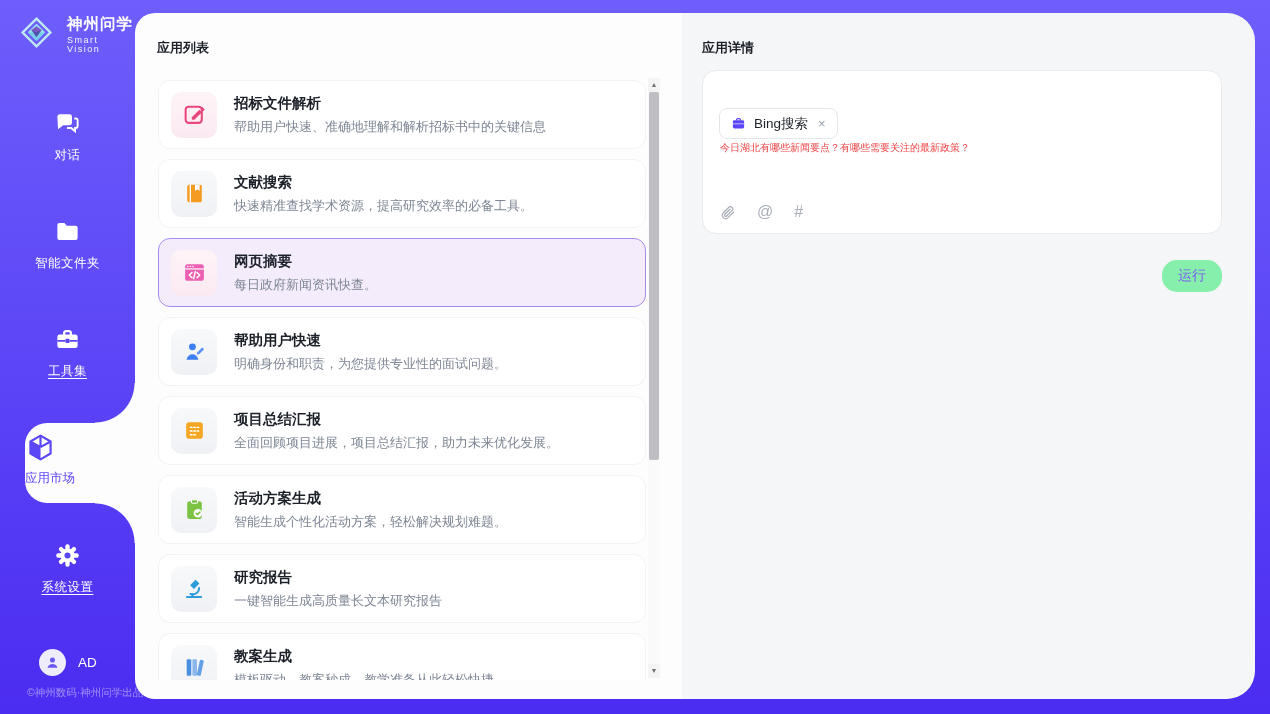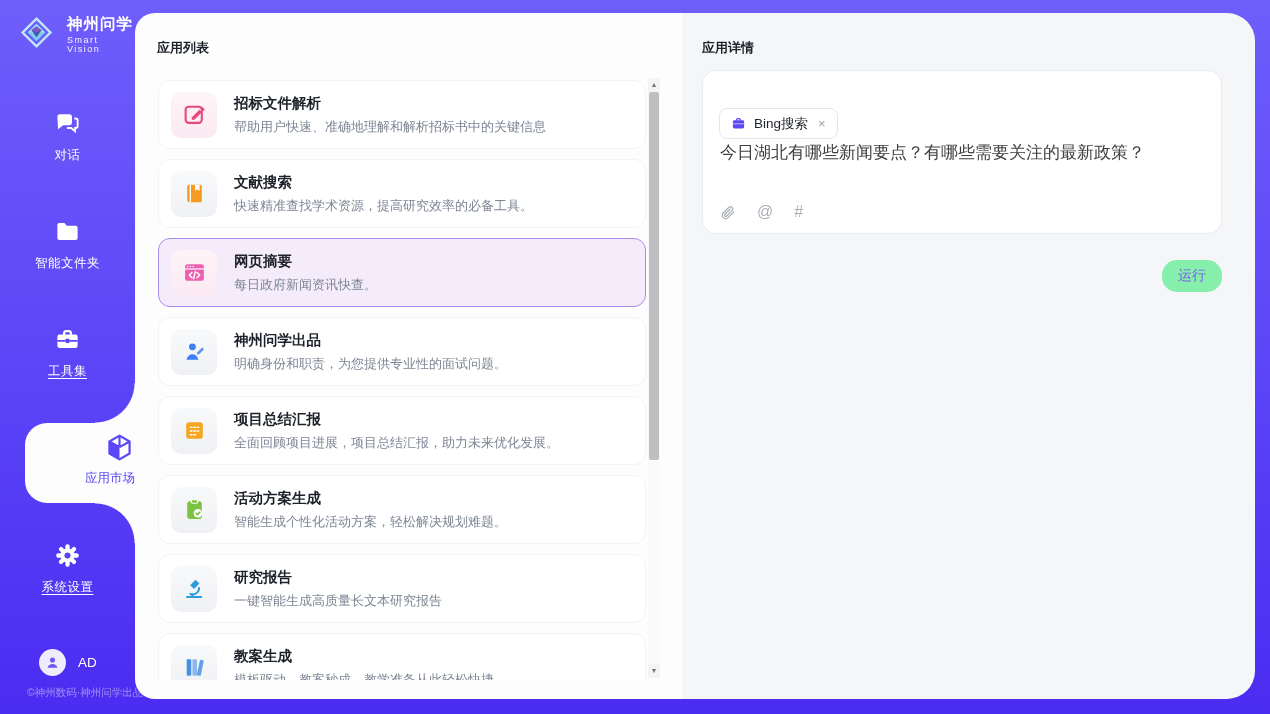--- a/index.html
+++ b/index.html
@@ -14,21 +14,21 @@
   .brand { position:absolute; left:18px; top:14px; display:flex; align-items:center; gap:12px; }
   .brand-text { color:#fff; line-height:1; }
   .brand-name { font-size:15.5px; font-weight:700; letter-spacing:1px; }
   .brand-sub { font-size:9px; margin-top:4px; letter-spacing:1.5px; opacity:.92; }
   .nav-item { position:absolute; left:0; width:135px; text-align:center; color:#fff; cursor:pointer; }
   .nav-item .nav-label { display:block; font-size:12.5px; margin-top:6px; letter-spacing:.5px; }
   .nav-label.underlined { text-decoration:underline; text-underline-offset:3px; }
   .nav-chat { top:110px; } .nav-folder { top:218px; } .nav-tools { top:326px; } .nav-settings { top:542px; }
   
   .nav-bubble { position:absolute; left:25px; right:0; top:423px; height:80px; background:#FDFDFE;
-    border-radius:22px 0 0 22px; text-align:right; color:#5B47F5; cursor:pointer; padding-top:9px; }
+    border-radius:22px 0 0 22px; text-align:left; color:#5B47F5; cursor:pointer; padding-top:9px; }
   .nav-bubble .nav-label { display:block; font-size:12.5px; margin-top:3px; color:#5B47F5; }
   .fillet { position:absolute; right:0; width:40px; height:40px; }
   .fillet-top { top:383px; background:radial-gradient(circle 40px at 0 0, rgba(0,0,0,0) 39px, #FDFDFE 40px); }
   .fillet-bottom { top:503px; background:radial-gradient(circle 40px at 0 100%, rgba(0,0,0,0) 39px, #FDFDFE 40px); }
   .user-row { position:absolute; left:39px; top:649px; display:flex; align-items:center; gap:12px; cursor:pointer; }
   .avatar { width:27px; height:27px; border-radius:50%; background:#EFECFB; display:flex; align-items:center; justify-content:center; }
   .user-initials { color:#fff; font-size:13.5px; }
   .sidebar-footer { position:absolute; left:27px; top:686px; font-size:10.5px; color:rgba(255,255,255,.45); white-space:nowrap; }
   
   .main { position:absolute; left:135px; top:13px; right:15px; bottom:15px;
@@ -52,21 +52,21 @@
   .scroll-up { top:0; } .scroll-down { bottom:0; }
   .scroll-thumb { position:absolute; left:1px; top:14px; width:10px; height:368px; background:#BFBFC3; border-radius:2px; cursor:grab; }
   
   .detail-panel { flex:1; background:#F5F6F8; position:relative; padding:0 33px 0 20px; }
   .detail-title { margin-top:26px; }
   .detail-card { margin-top:13px; height:164px; background:#fff; border:1px solid #E9EBEF; border-radius:14px; position:relative; }
   .tool-tag { position:absolute; left:16px; top:13px; height:31px; display:inline-flex; align-items:center; gap:8px;
     padding:0 11px; border:1px solid #E4E6EA; border-radius:8px; background:#fff; cursor:pointer;margin-top:24px; }
   .tool-tag-label { font-size:13.5px; color:#1D2129; }
   .tool-tag-close { font-size:13px; color:#9AA0AC; margin-left:2px; cursor:pointer; }
-  .query-text { position:absolute; left:17px; top:69px; right:22px; font-size:17px; color:#404040; line-height:1.5; cursor:text; }
+  .query-text { position:absolute; left:17px; top:69px; right:22px; font-size:10px; color:#ef4444; line-height:1.5; cursor:text; }
   .attach-row { position:absolute; left:17px; bottom:12px; display:flex; align-items:center; gap:21px; }
   .attach-row .txt-icon { font-size:16px; color:#A9AEB8; cursor:pointer; font-weight:400; }
   .attach-row svg { cursor:pointer; display:block; }
   .run-row { margin-top:26px; text-align:right; }
   .run-btn { display:inline-block; padding:7px 16px; background:#86efac; color:#7B5CF0; font-size:14px;
     border:none; border-radius:15px; cursor:pointer; font-family:inherit; }
 </style>
 </head>
 <body>
 
@@ -215,21 +215,21 @@
 
       <div class="card">
         <span class="tile">
           <svg width="25" height="25" viewBox="0 0 24 24">
             <circle cx="10" cy="7.5" r="3.3" fill="#3D7FF5"></circle>
             <path d="M4.3 20c.7-3.6 3-5.4 5.7-5.4s5 1.8 5.7 5.4z" fill="#3D7FF5"></path>
             <path d="M14.8 12.7l4.6-4.6 1.8 1.8-4.6 4.6-2.3.5z" fill="#3D7FF5" opacity=".85"></path>
           </svg>
         </span>
         <span>
-          <span class="card-title" style="display:block">神州问学出品</span>
+          <span class="card-title" style="display:block">帮助用户快速</span>
           <span class="card-desc" style="display:block">明确身份和职责，为您提供专业性的面试问题。</span>
         </span>
       </div>
 
       <div class="card">
         <span class="tile">
           <svg width="25" height="25" viewBox="0 0 24 24">
             <rect x="4" y="4" width="16" height="16" rx="3" fill="#F5A623"></rect>
             <path d="M8 9h8M8 12.5h8M8 16h5" stroke="#fff" stroke-width="1.4" stroke-linecap="round" stroke-dasharray="1.6 1.7"></path>
           </svg>

